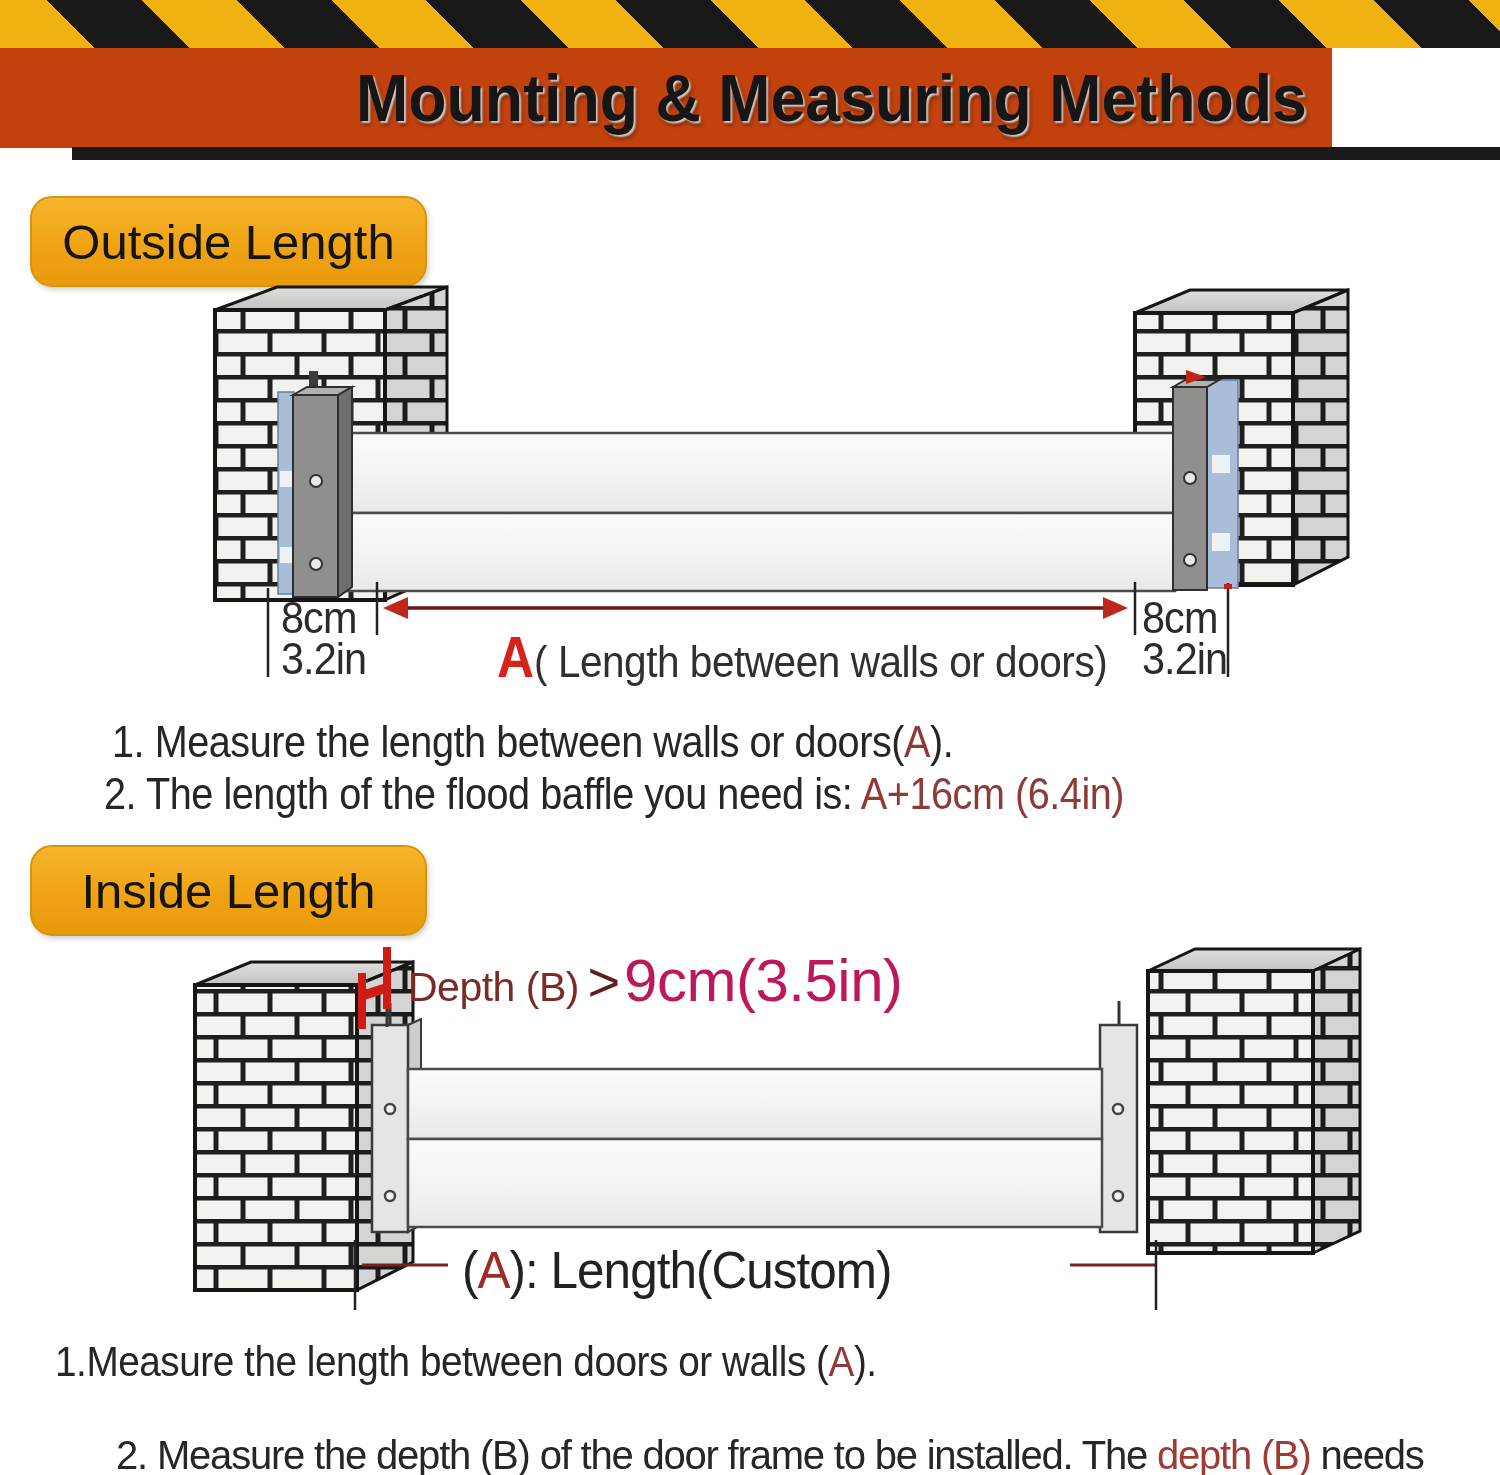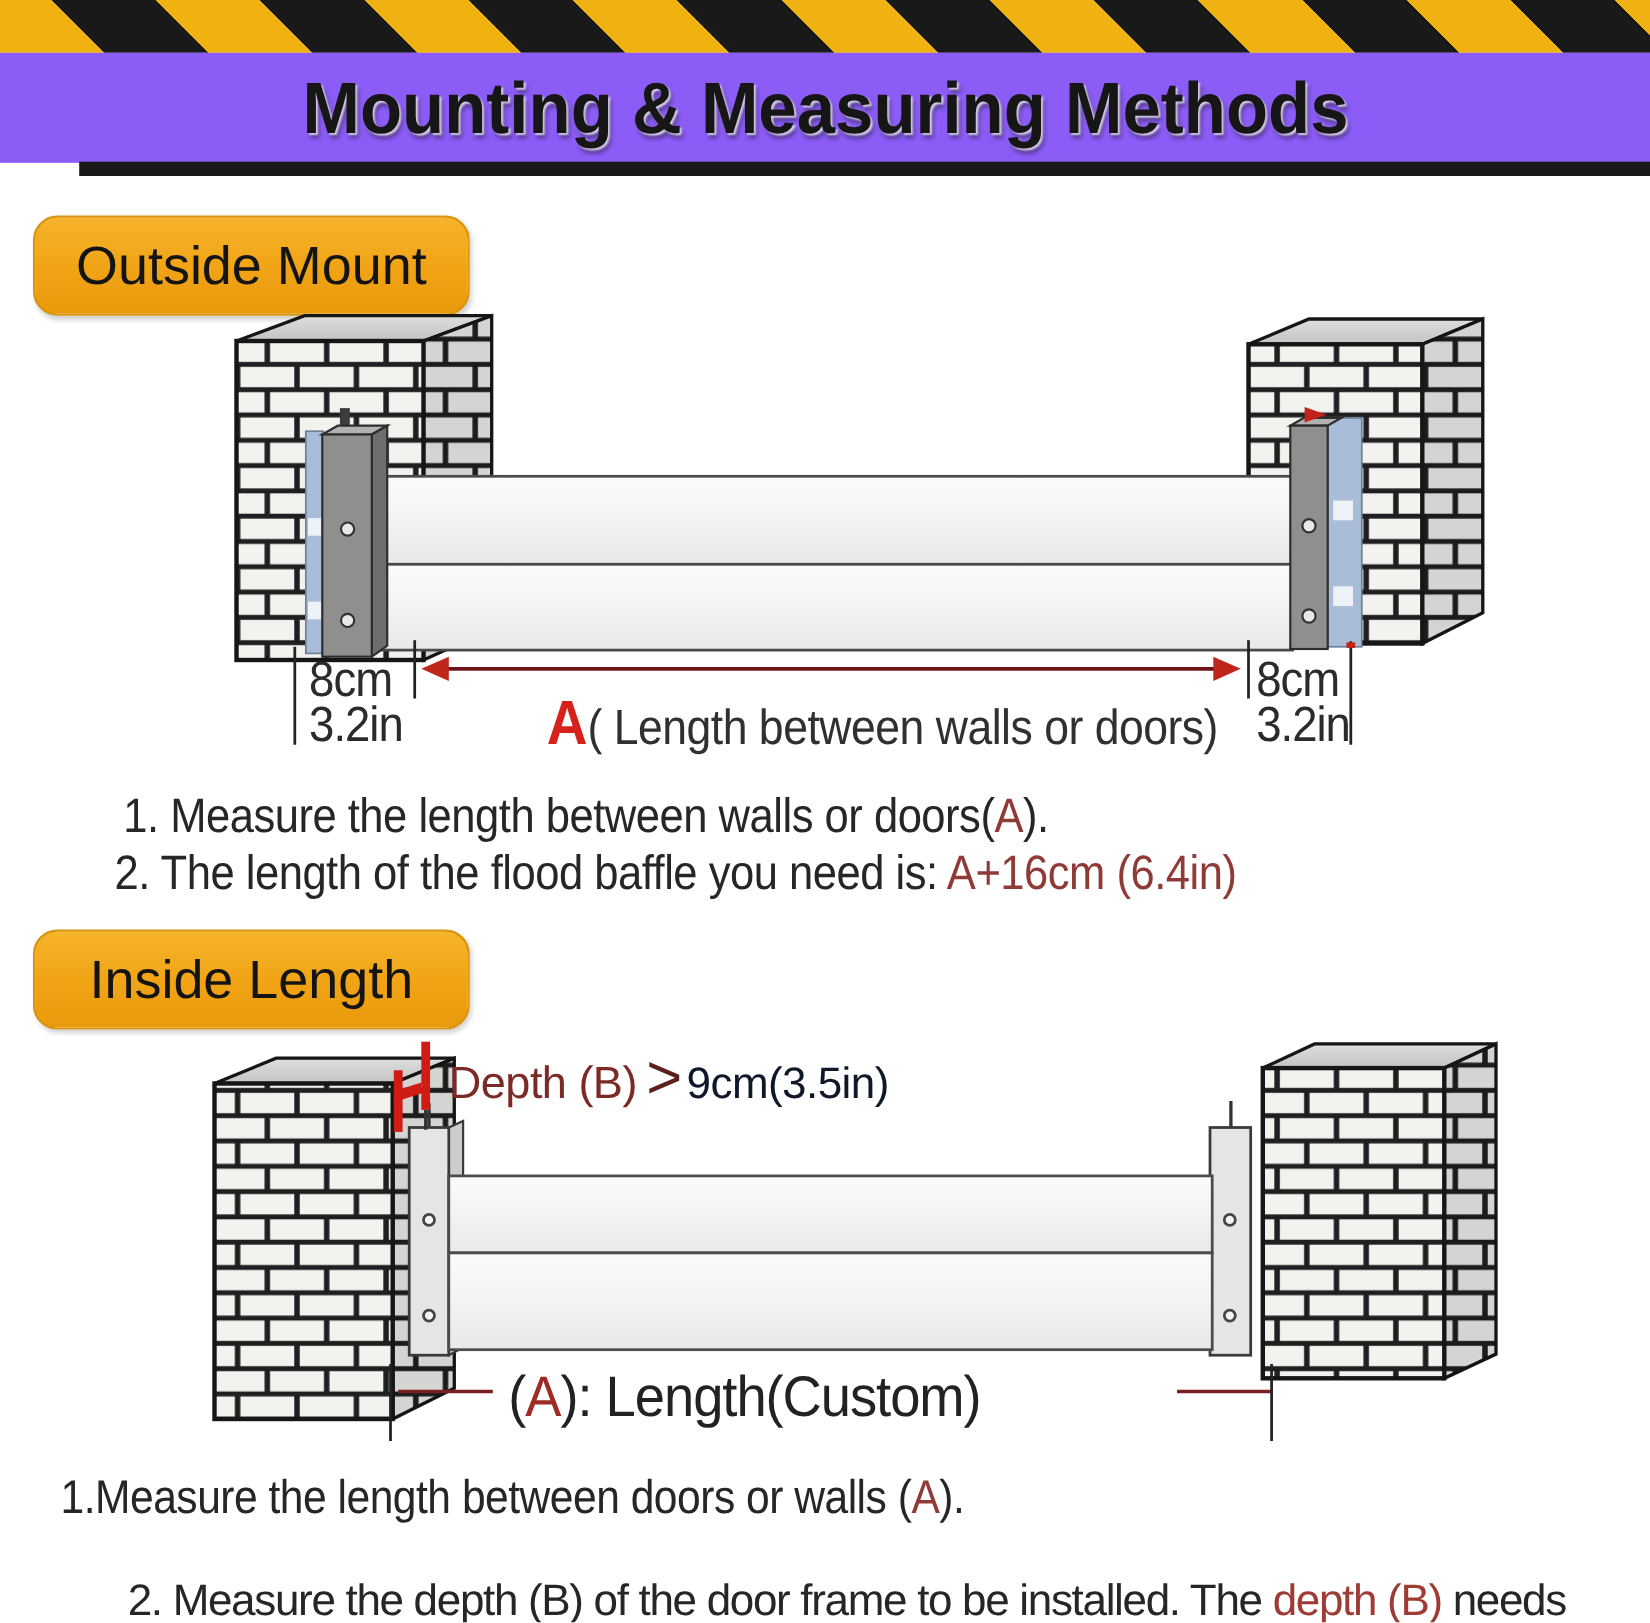--- a/index.html
+++ b/index.html
@@ -3,22 +3,22 @@
 <meta charset="utf-8">
 <style>
   html,body{margin:0;padding:0;background:#ffffff;}
   .page{position:relative;width:1500px;height:1475px;background:#ffffff;overflow:hidden;
         font-family:"Liberation Sans", sans-serif;color:#262626;}
   .abs{position:absolute;}
 
   
   .stripes{left:0;top:0;width:1500px;height:48px;
     background:repeating-linear-gradient(45deg,#efb210 0 67px,#191919 67px 134px);}
-  .titleband{left:0;top:48px;width:1500px;height:100px;background:#8b5cf6;
-    display:flex;align-items:center;justify-content:center;}
+  .titleband{left:0;top:48px;width:1332px;height:100px;background:#c2410c;
+    display:flex;align-items:center;justify-content:flex-end;}
   .title{font-size:66px;font-weight:700;letter-spacing:0px;color:#161616;white-space:nowrap;
     transform:scaleX(0.95);
     text-shadow:2px 2px 2px rgba(255,255,255,0.75), 3px 4px 4px rgba(0,0,0,0.45);}
   .underbar{left:72px;top:147px;width:1428px;height:13px;background:#191919;}
 
   
   .badge{left:30px;width:393px;height:87px;border-radius:22px;
     background:linear-gradient(180deg,#f6b42c 0%,#f0a314 55%,#e89a0c 100%);
     border:2px solid #d8940e;box-shadow:2px 3px 5px rgba(0,0,0,0.18);
     display:flex;align-items:center;justify-content:center;}
@@ -28,21 +28,21 @@
   .dimcol{font-size:45px;line-height:41px;letter-spacing:-1px;color:#2b2b2b;
     transform:scaleX(0.92);transform-origin:left top;white-space:nowrap;}
   .dimcol span{display:block;}
   .spanlabel{white-space:nowrap;transform:scaleX(0.9);transform-origin:left top;}
   .spanlabel .biga{font-size:57px;font-weight:700;color:#d6221b;}
   .spanlabel .rest{font-size:45px;color:#303030;letter-spacing:-0.5px;}
 
   .depthlabel{white-space:nowrap;}
   .depthlabel .dname{font-size:41px;color:#7b2a26;letter-spacing:-0.5px;}
   .depthlabel .dgt{font-size:56px;color:#5e1f1c;margin:0 4px;}
-  .depthlabel .dval{font-size:40px;color:#0f172a;letter-spacing:-0.5px;}
+  .depthlabel .dval{font-size:60px;color:#be185d;letter-spacing:-0.5px;}
 
   .lenlabel{font-size:52px;letter-spacing:-1px;color:#222222;white-space:nowrap;
     transform:scaleX(0.95);transform-origin:left top;}
   .lenlabel .la{color:#9e2b24;}
 
   
   .step{font-size:44px;line-height:48px;color:#262626;letter-spacing:-0.5px;
     white-space:nowrap;transform:scaleX(0.9);transform-origin:left top;margin:0;}
   .step .r{color:#8f3a36;}
   .bstep1{font-size:43px;color:#262626;letter-spacing:-0.5px;white-space:nowrap;
@@ -57,21 +57,21 @@
 
 <div class="page">
 
   <div class="abs stripes"></div>
   <div class="abs titleband">
     <div class="title">Mounting &amp; Measuring Methods</div>
   </div>
   <div class="abs underbar"></div>
 
   <div class="abs badge" style="top:196px">
-    <span>Outside Mount</span>
+    <span>Outside Length</span>
   </div>
 
   <svg class="abs" style="left:0;top:285px" width="1500" height="420" viewBox="0 0 1500 420">
     <defs>
       <pattern id="brick" width="54" height="46" patternUnits="userSpaceOnUse">
         <rect width="54" height="46" fill="#1f1f1f"></rect>
         <rect x="2.5" y="2.5" width="49" height="18.5" fill="#f2f2ef"></rect>
         <rect x="-24.5" y="25.5" width="49" height="18.5" fill="#f2f2ef"></rect>
         <rect x="29.5" y="25.5" width="49" height="18.5" fill="#f2f2ef"></rect>
       </pattern>

